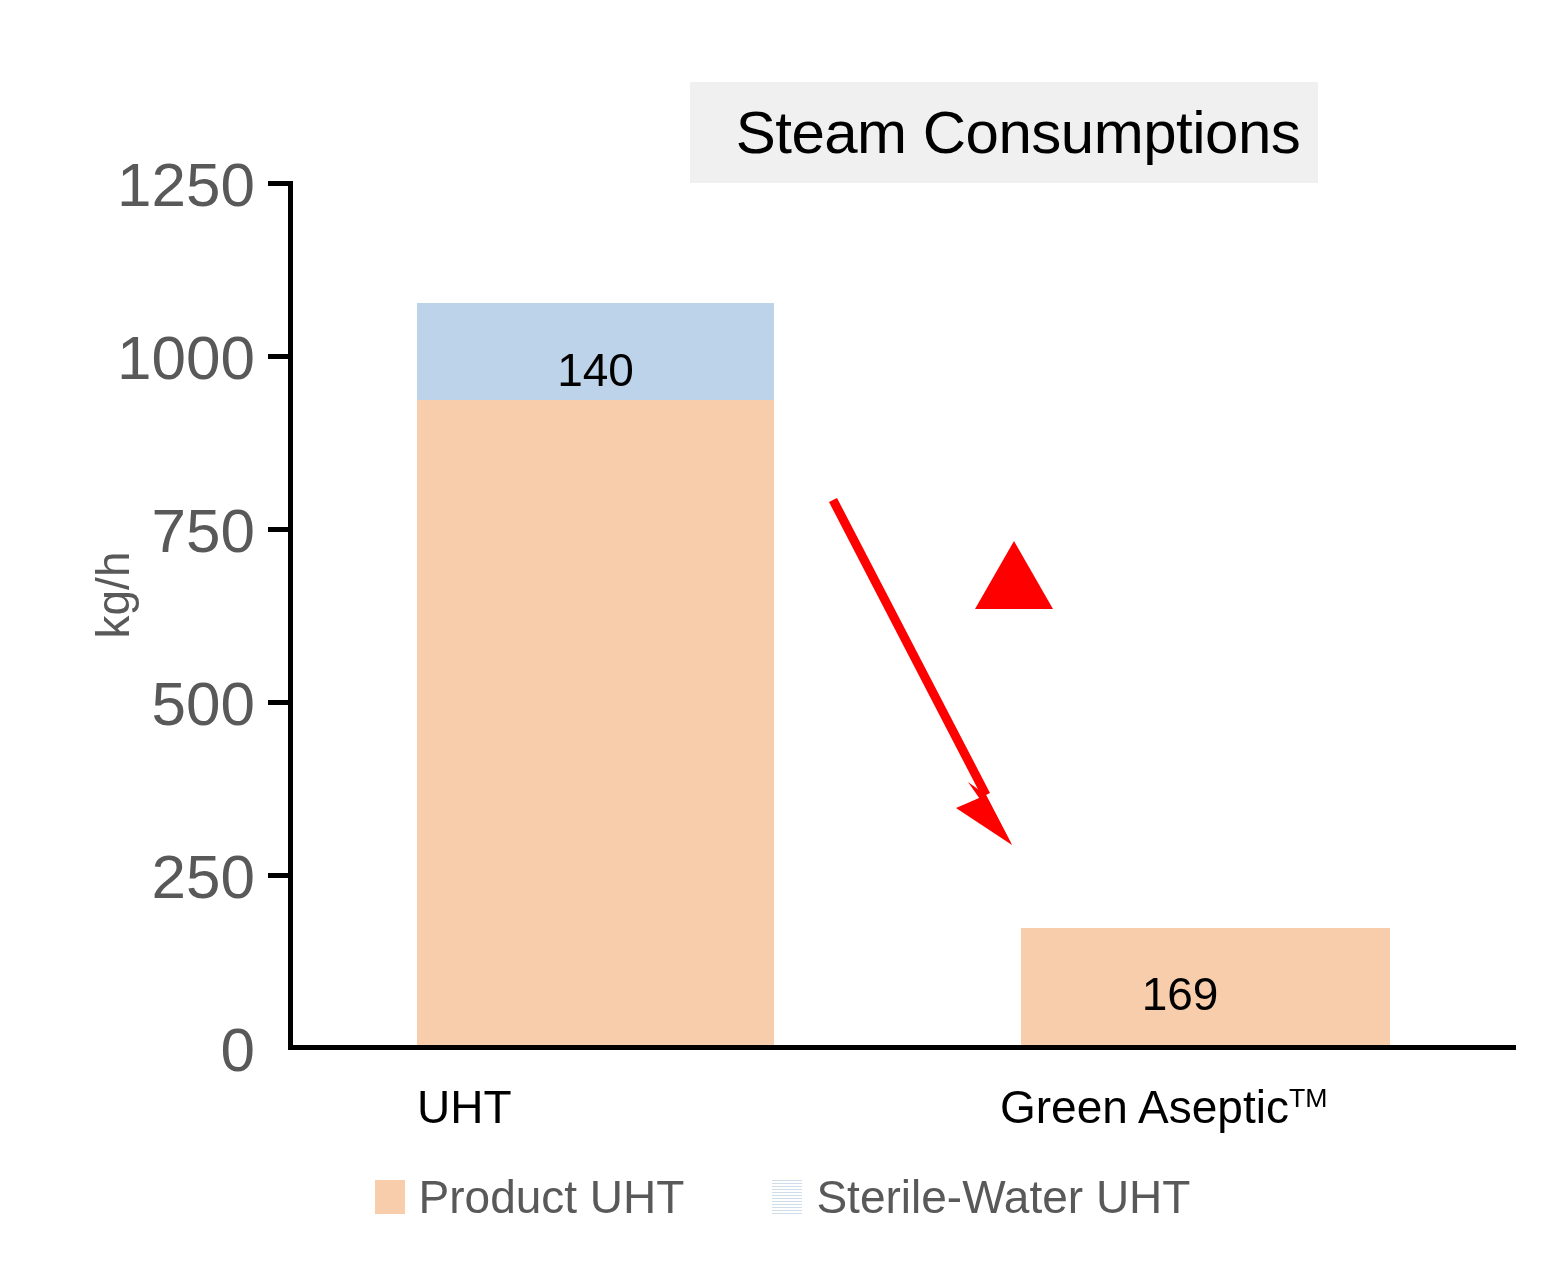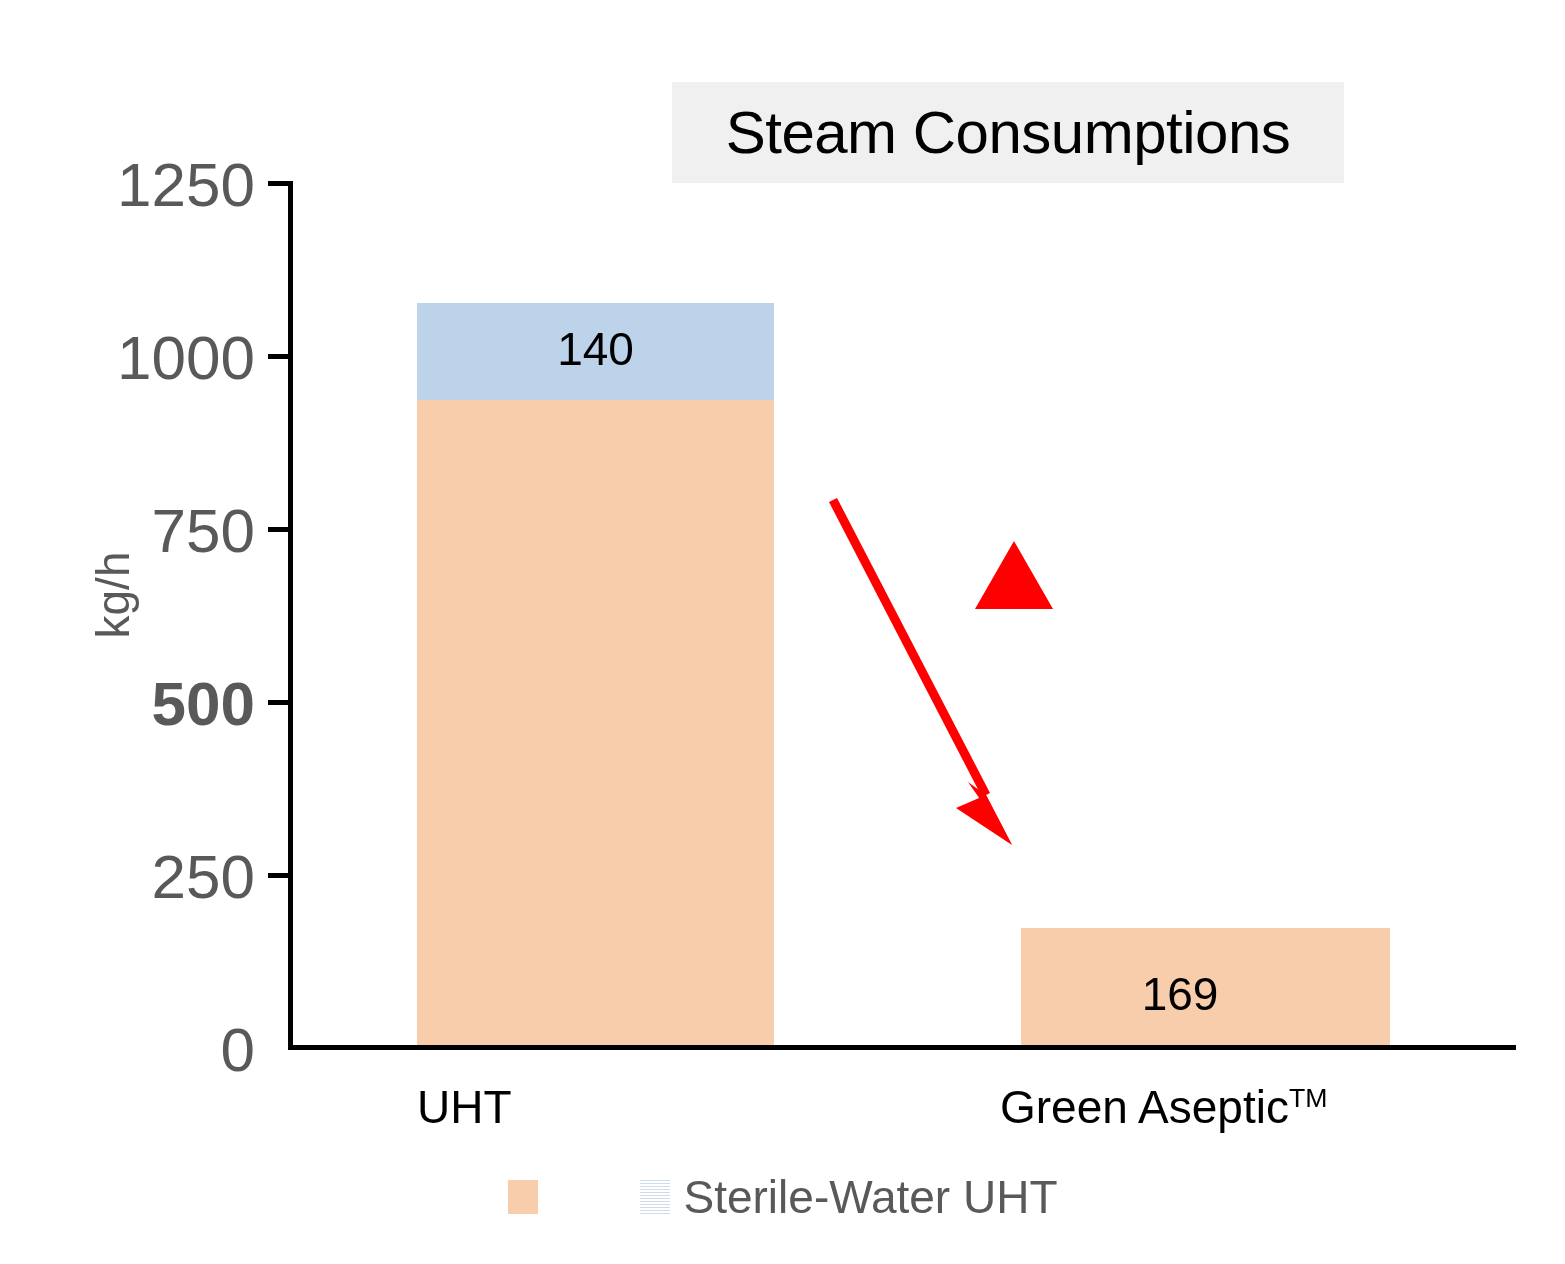--- a/index.html
+++ b/index.html
@@ -14,32 +14,33 @@
     position: relative;
     width: 1565px;
     height: 1264px;
     background: #ffffff;
     overflow: hidden;
   }
 
   
   #chart-title {
     position: absolute;
-    left: 672px;
+    left: 690px;
     top: 82px;
-    width: 672px;
+    width: 600px;
     height: 101px;
     background: #f0f0f0;
     display: flex;
     align-items: center;
     justify-content: center;
     font-size: 60px;
     color: #000000;
     letter-spacing: -0.5px;
     white-space: nowrap;
+    padding-left: 28px;
   }
 
   
   #y-axis-line {
     position: absolute;
     left: 288px;
     top: 181px;
     width: 5px;
     height: 869px;
     background: #000000;
@@ -193,40 +194,40 @@
   <div class="y-tick-label-wrap" style="top:181px;">
     <div class="y-tick-label" style="top:-32px;">1250</div>
   </div>
   <div class="y-tick-label-wrap" style="top:354px;">
     <div class="y-tick-label" style="top:-32px;">1000</div>
   </div>
   <div class="y-tick-label-wrap" style="top:527px;">
     <div class="y-tick-label" style="top:-32px;">750</div>
   </div>
   <div class="y-tick-label-wrap" style="top:700px;">
-    <div class="y-tick-label" style="top:-32px;font-weight:bold;">500</div>
+    <div class="y-tick-label" style="top:-32px;">500</div>
   </div>
   <div class="y-tick-label-wrap" style="top:873px;">
     <div class="y-tick-label" style="top:-32px;">250</div>
   </div>
   <div class="y-tick-label-wrap" style="top:1046px;">
     <div class="y-tick-label" style="top:-32px;">0</div>
   </div>
 
   <div class="y-tick" style="top:181px;"></div>
   <div class="y-tick" style="top:354px;"></div>
   <div class="y-tick" style="top:527px;"></div>
   <div class="y-tick" style="top:700px;"></div>
   <div class="y-tick" style="top:873px;"></div>
 
   <div id="y-axis-line"></div>
   <div id="x-axis-line"></div>
 
   <div class="bar-seg" style="left:417px; top:303px; width:357px; height:97px; background:#bdd3ea;"></div>
-  <div class="bar-label" style="left:417px; top:322px; width:357px;">140</div>
+  <div class="bar-label" style="left:417px; top:343px; width:357px;">140</div>
 
   <div class="bar-seg" style="left:417px; top:400px; width:357px; height:645px; background:#f8cdab;"></div>
 
   <div class="bar-seg" style="left:1021px; top:928px; width:369px; height:117px; background:#f8cdab;"></div>
   <div class="bar-label" style="left:1021px; top:967px; width:318px;">169</div>
 
   <div class="cat-label" style="left:417px; top:1080px; width:357px;"><span>UHT</span></div>
 
   <div class="cat-label" style="left:1000px; top:1080px; width:411px;"><span>Green Aseptic</span><sup>TM</sup></div>
 
@@ -236,20 +237,21 @@
     <polygon points="222,375 178,312 196,325" fill="#ff0000"></polygon>
   </svg>
 
   <div id="annotation-badge">
     <span id="annotation-triangle"></span>
   </div>
 
   <div id="legend">
     <div class="legend-item">
       <span class="legend-swatch product"></span>
+      <span class="legend-label">Product UHT</span>
     </div>
     <div class="legend-item">
       <span class="legend-swatch sterile"></span>
       <span class="legend-label">Sterile-Water UHT</span>
     </div>
   </div>
 
 </div>
 
 </body></html>

